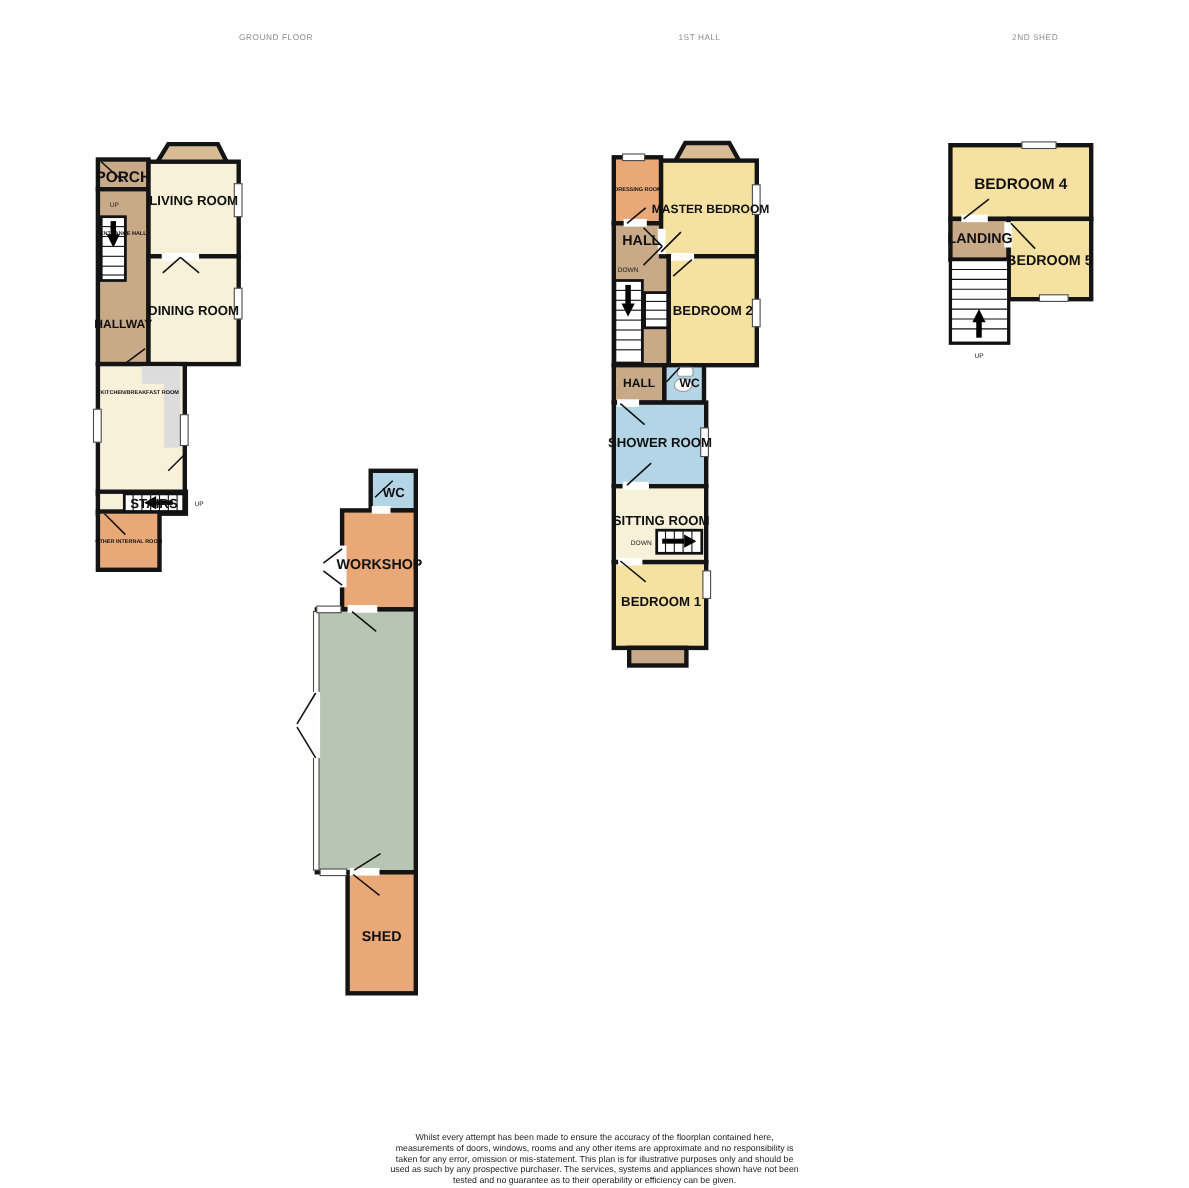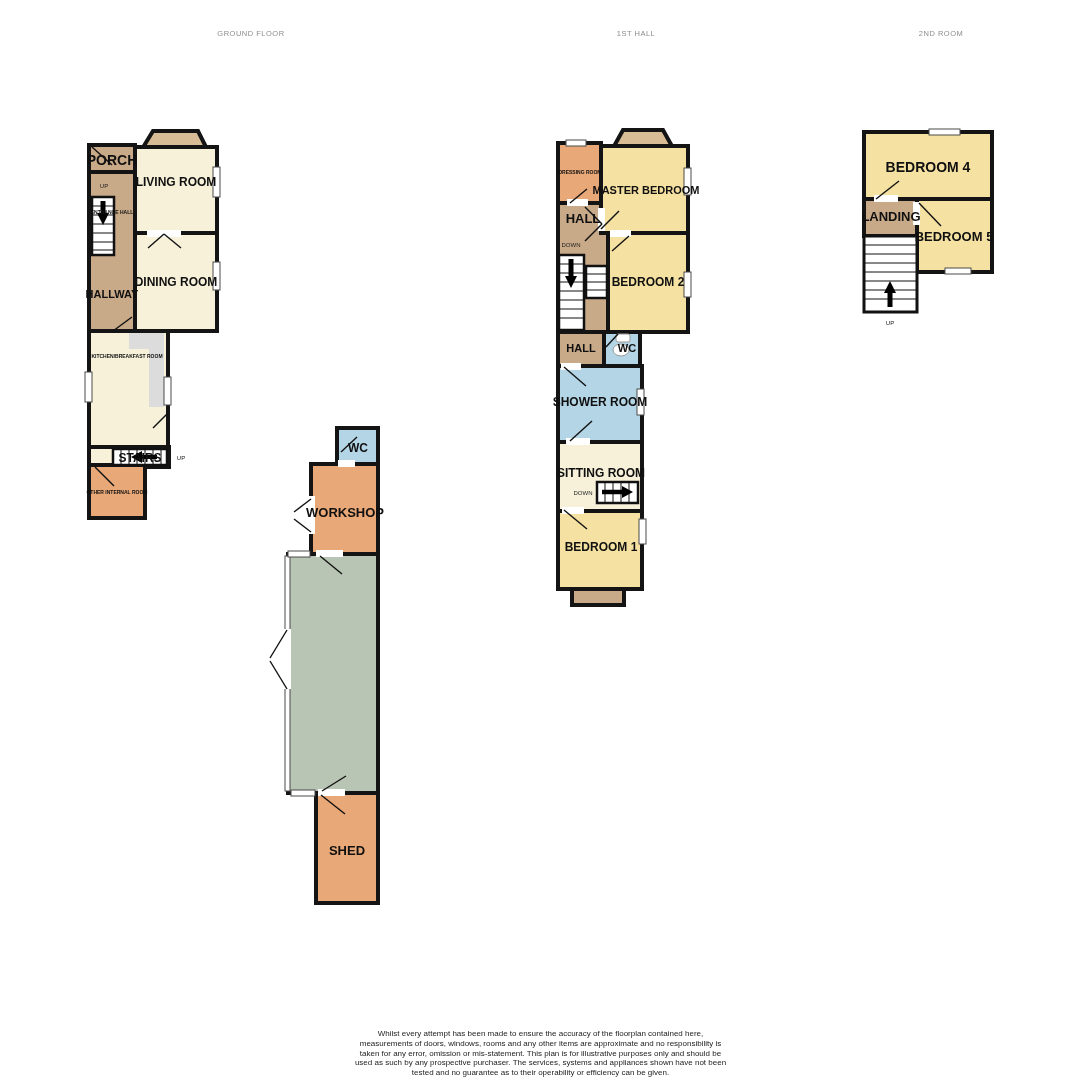--- a/index.html
+++ b/index.html
@@ -27,21 +27,21 @@
   .s5{font-size:5px;font-weight:bold}.s6{font-size:6px;font-weight:normal;fill:#222;}
   .fixture{fill:#ffffff;stroke:#999;stroke-width:1;}
 </style>
 </head>
 <body>
 
 <div class="stage">
 
   <div id="t-ground" class="floor-title">GROUND FLOOR</div>
   <div id="t-first" class="floor-title">1ST HALL</div>
-  <div id="t-second" class="floor-title">2ND ROOM</div>
+  <div id="t-second" class="floor-title">2ND SHED</div>
 
   <svg width="1081" height="1080" viewBox="0 0 1081 1080">
 
     <g>
       <polygon class="bay" points="142,149 153,131 198,131 207,149" fill="#d7bc95"></polygon>
       <rect class="room" x="89" y="145" width="46" height="27" fill="#c8a988"></rect>
       <rect class="room" x="89" y="172" width="46" height="159" fill="#c8a988"></rect>
       <rect class="room" x="135" y="147" width="82" height="86" fill="#f7f1da"></rect>
       <rect class="room" x="135" y="233" width="82" height="98" fill="#f7f1da"></rect>
       <rect class="room" x="89" y="331" width="79" height="118" fill="#f7f1da"></rect>

